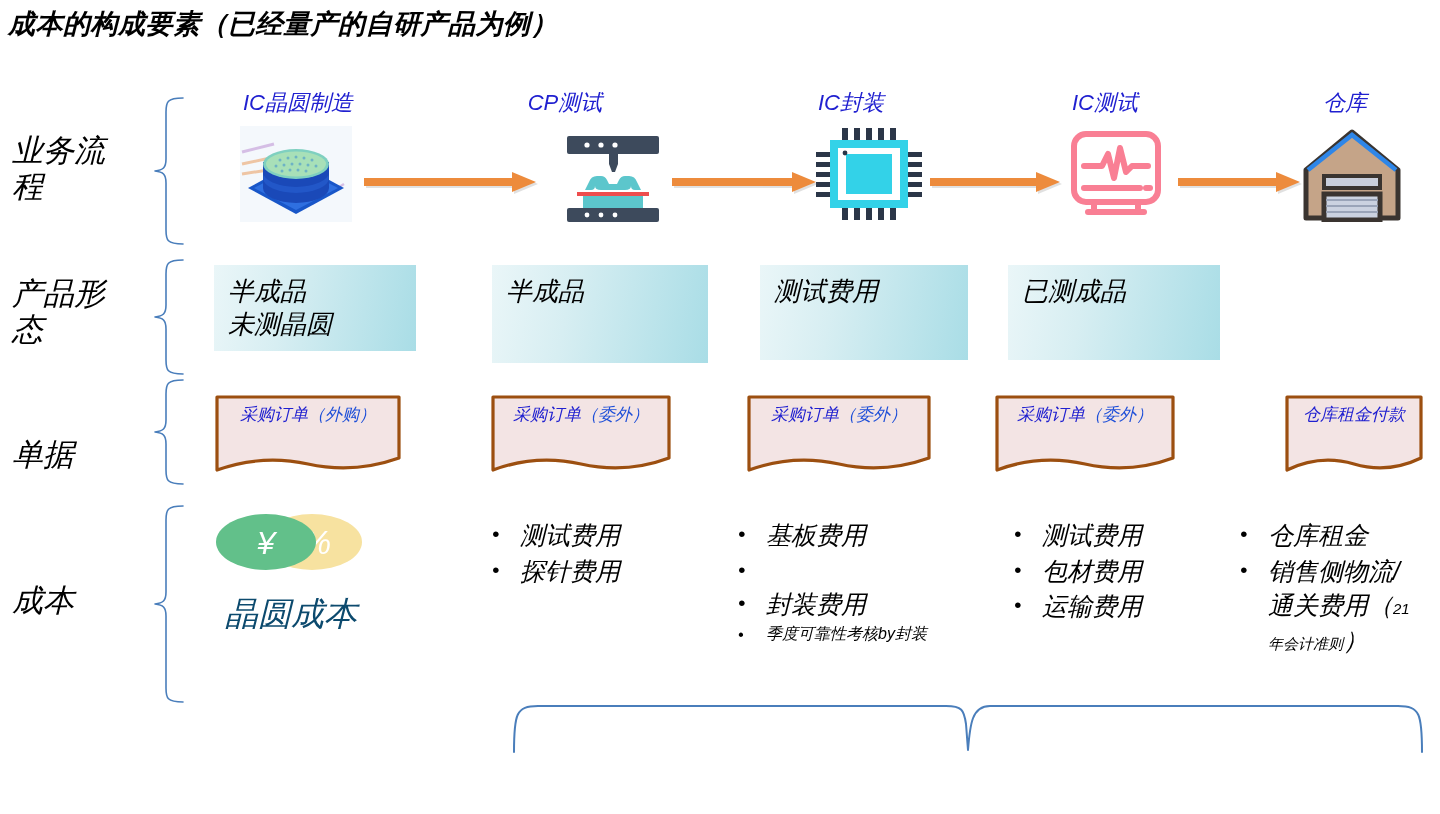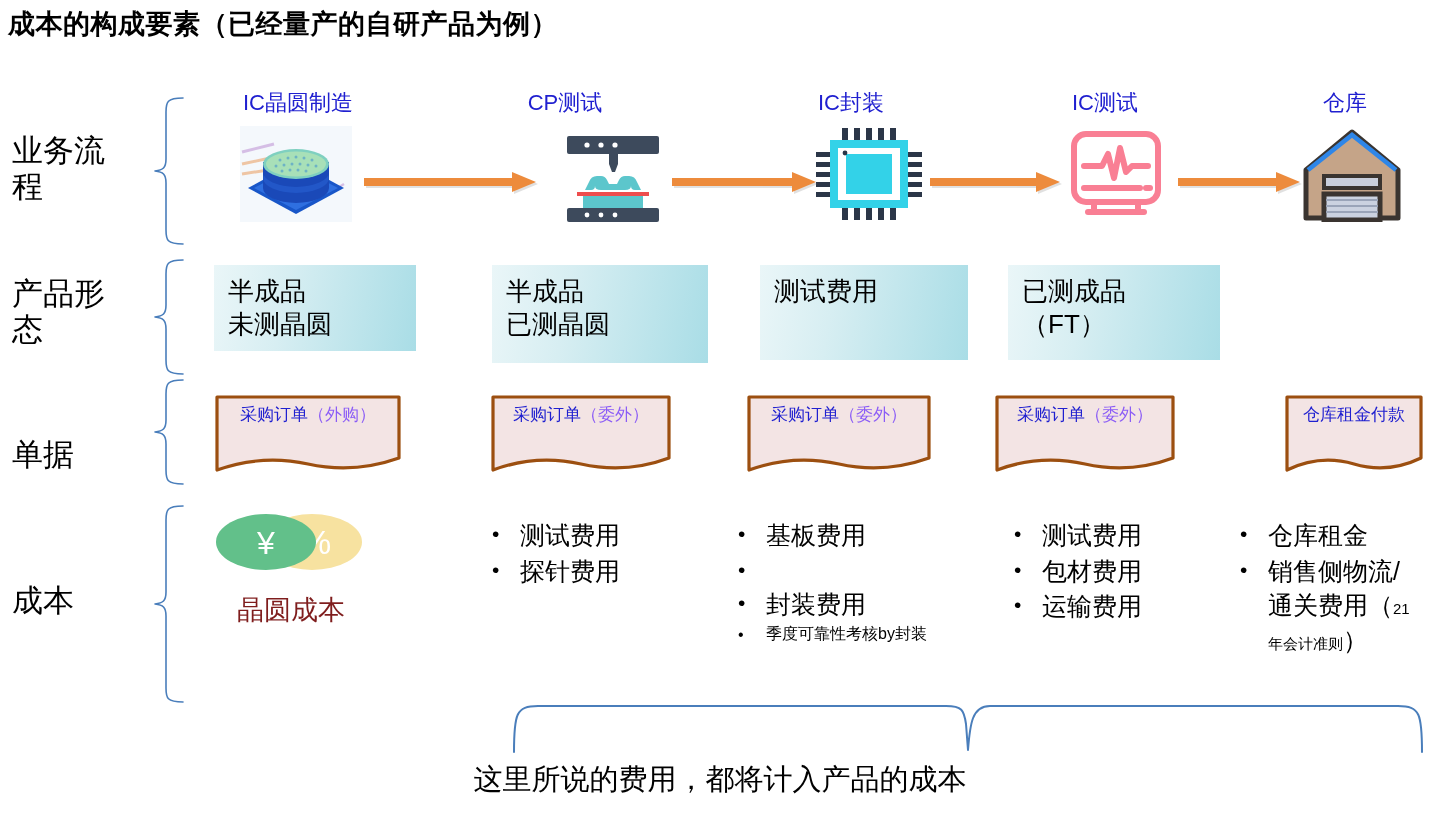--- a/index.html
+++ b/index.html
@@ -2,21 +2,21 @@
 <html><head>
 <meta charset="utf-8">
 <style>
   * { box-sizing: border-box; margin: 0; padding: 0; }
   html, body {
     width: 1440px; height: 814px;
     background: #ffffff;
     font-family: "Liberation Sans", "DejaVu Sans", sans-serif;
     overflow: hidden;
   }
-  #stage { position: relative; width: 1288px; height: 814px; }
+  #stage { position: relative; width: 1288px; height: 814px; font-style: italic; }
 
   
   .title {
     position: absolute; left: 8px; top: 6px;
     font-size: 27px; font-weight: bold; color: #000;
     letter-spacing: .5px; white-space: nowrap;
   }
 
   
   .row-label {
@@ -56,41 +56,41 @@
   }
 
   
   .doc-shape { position: absolute; top: 394px; }
   .doc-shape svg { display: block; }
   .doc-text {
     position: absolute; left: 0; top: 10px; width: 100%;
     text-align: center; font-size: 17px; line-height: 1.26;
     color: #2020D0; padding: 0 10px;
   }
-  .doc-text .red { color: #8b5cf6; }
+  .doc-text .red { color: #1d4ed8; }
 
   
   .cost-col { position: absolute; top: 518px; }
   .cost-item {
     display: flex; align-items: flex-start;
     font-size: 25px; color: #000; line-height: 1.38; margin-bottom: 1px;
   }
   .cost-item .dot {
     flex: 0 0 auto; width: 28px; text-align: left;
     font-size: 21px; line-height: 1.55;
   }
   .cost-item.small { font-size: 16px; line-height: 1.35; }
   .cost-item.small .dot { font-size: 16px; line-height: 1.5; }
   .cost-item .txt { flex: 1; }
   .sub { font-size: 15px; }
 
   
   #wafer-cost { position: absolute; left: 212px; top: 512px; }
   #wafer-cost .caption {
-    margin-top: 16px; font-size: 27px; color: #7f1d1d;
+    margin-top: 16px; font-size: 33px; color: #0c4a6e;
     text-align: center; width: 150px; margin-left: 4px;
   }
 
   
   #bottom-brace { position: absolute; left: 512px; top: 694px; }
   #bottom-caption {
     position: absolute; left: 0; top: 760px; width: 1440px;
     text-align: center; font-size: 29px; color: #000;
   }
 </style>
@@ -261,29 +261,27 @@
     <rect x="0" y="8" width="100" height="8" fill="#ED8B3C"></rect>
     <polygon points="98,2 122,12 98,22" fill="#ED8B3C"></polygon>
   </svg>
 
   <div class="form-box" style="left:214px; width:202px; height:86px;">
     <div>半成品</div>
     <div>未测晶圆</div>
   </div>
   <div class="form-box" style="left:492px; width:216px; height:98px;">
     <div>半成品</div>
-    <div>已测晶圆</div>
   </div>
   <div class="form-box" style="left:760px; width:208px; height:95px;">
     <div>测试费用</div>
     <div></div>
   </div>
   <div class="form-box" style="left:1008px; width:212px; height:95px;">
     <div>已测成品</div>
-    <div>（FT）</div>
   </div>
 
   <div class="doc-shape" style="left:214px; width:188px;">
     <svg width="188" height="86" viewBox="0 0 188 86">
       <path d="M3 3 L185 3 L185 64 Q140 80 94 70 Q48 60 3 76 Z" fill="#F3E4E4" stroke="#9C4F10" stroke-width="3.2" stroke-linejoin="round"></path>
     </svg>
     <div class="doc-text">
       <span>采购订单</span><span class="red">（外购）</span>
     </div>
   </div>
@@ -383,15 +381,14 @@
       <span class="dot">•</span>
       <span class="txt"><span>销售侧物流/通关费用（</span><span class="sub">21年会计准则</span><span>）</span></span>
     </div>
   </div>
 
   <svg id="bottom-brace" width="912" height="62" viewBox="0 0 912 62">
     <path d="M2 58 C2 20 4 12 26 12 L434 12 C450 12 452 16 454 30 L456 56
              C458 30 460 12 478 12 L886 12 C908 12 910 20 910 58" fill="none" stroke="#4A7EBB" stroke-width="2" stroke-linecap="round" stroke-linejoin="round"></path>
   </svg>
 
-  <div id="bottom-caption">这里所说的费用，都将计入产品的成本</div>
 
 </div>
 
 </body></html>

